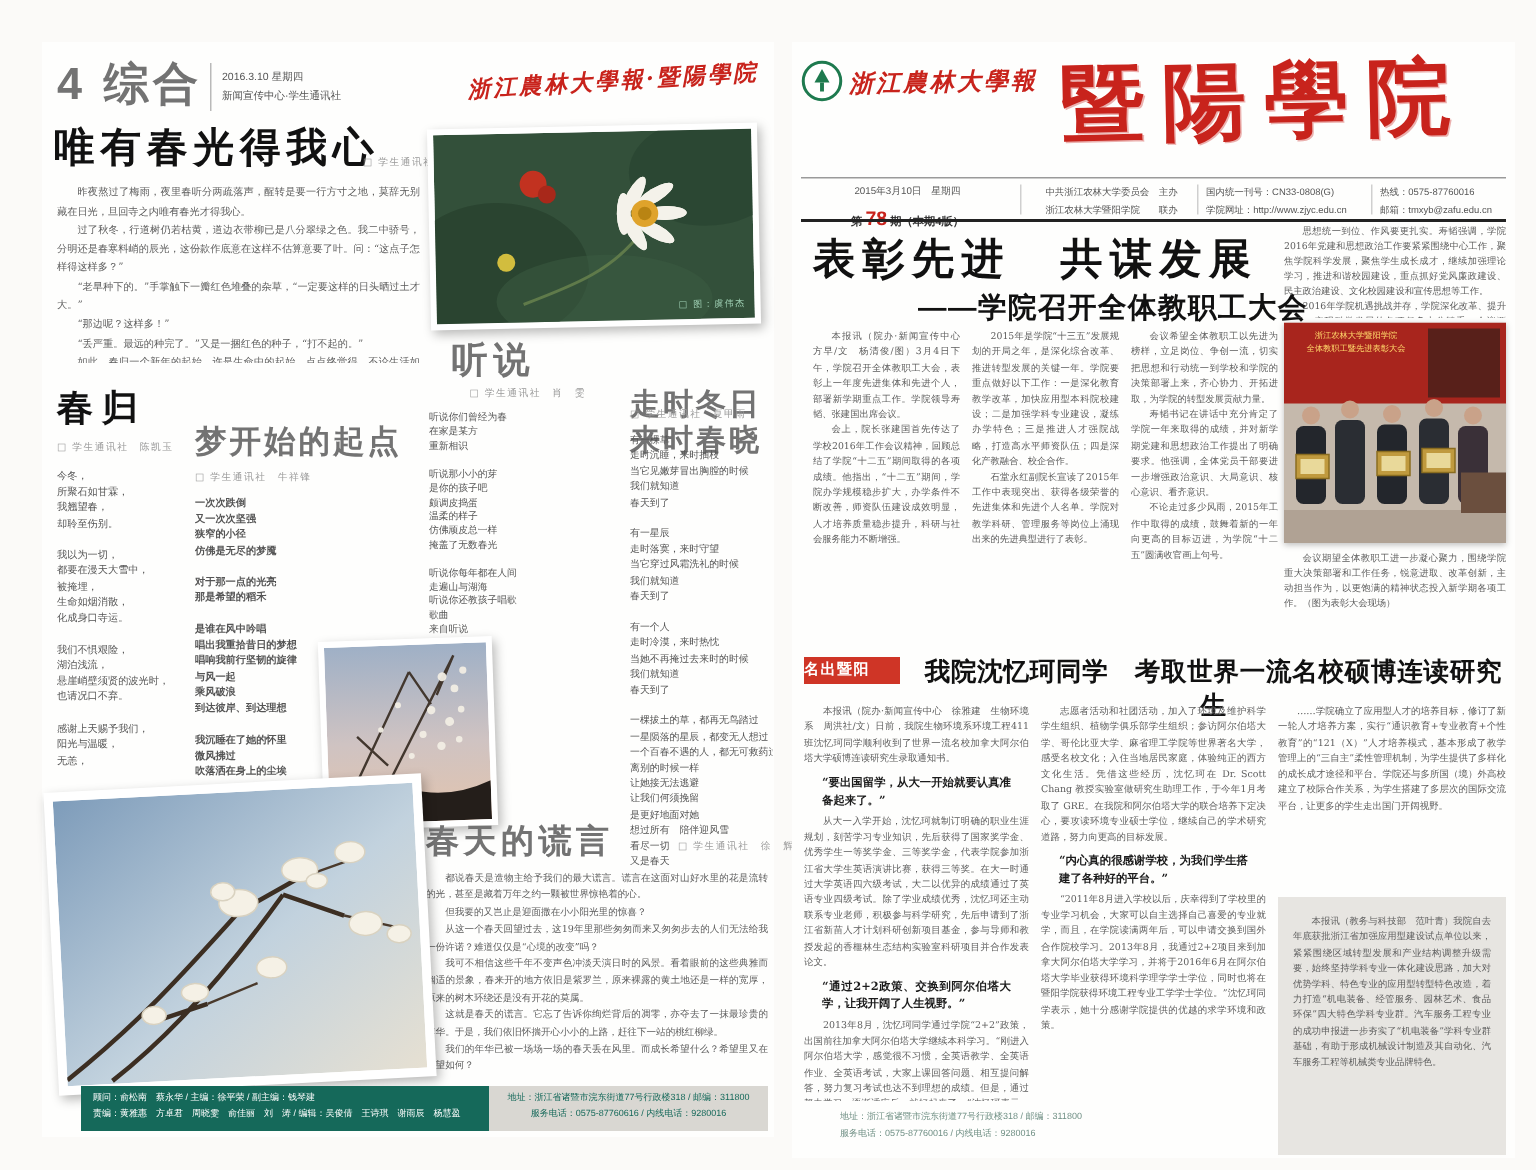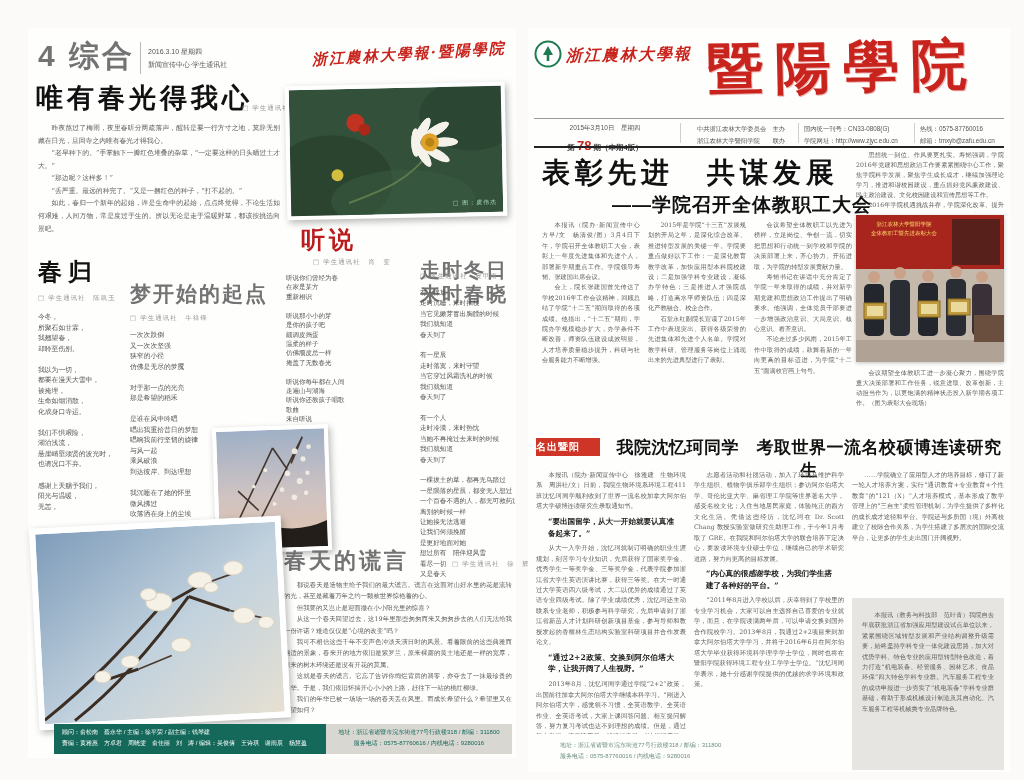--- a/index.html
+++ b/index.html
@@ -33,20 +33,21 @@
     <div class="abs hei" style="left:120px;top:17px;font-size:7px;color:#555;line-height:1.9;">
       <div>2016.3.10 星期四</div>
       <div>新闻宣传中心·学生通讯社</div>
     </div>
     <div class="abs red" style="left:246px;top:18px;width:232px;text-align:right;font-size:15px;font-weight:bold;font-style:italic;letter-spacing:2px;transform:rotate(-3.5deg);">浙江農林大學報·暨陽學院</div>
 
     <div class="abs" style="left:8px;top:52px;font-size:27px;font-weight:bold;letter-spacing:4px;color:#111;">唯有春光得我心</div>
     <div class="abs byline" style="left:214px;top:76px;">□ 学生通讯社　周圭彦</div>
     <div class="abs paras" style="left:10px;top:94px;width:242px;height:120px;overflow:hidden;font-size:6.8px;line-height:1.85;color:#5d5d5d;">
         <div class="li-item">昨夜熬过了梅雨，夜里春听分两疏落声，醒转是要一行方寸之地，莫辞无别藏在日光，旦回寺之内唯有春光才得我心。</div>
+        <div class="li-item">过了秋冬，行道树仍若枯黄，道边衣带柳已是八分翠绿之色。我二中骄号，分明还是春寒料峭的辰光，这份款作底意在这样不估算意要了叶。问：“这点子怎样得这样多？”</div>
         <div class="li-item">“老早种下的。”手掌触下一瓣红色堆叠的杂草，“一定要这样的日头晒过土才大。”</div>
         <div class="li-item">“那边呢？这样多！”</div>
         <div class="li-item">“丢严重。最远的种完了。”又是一捆红色的种子，“打不起的。”</div>
         <div class="li-item">如此，春归一个新年的起始，许是生命中的起始，点点终觉得，不论生活如何艰难，人间万物，常是度过于生的。所以无论是走于温暖野草，都该按挑选向景吧。</div>
       </div>
 
     <div class="photo" style="left:258px;top:56px;padding:4px;transform:rotate(-1.2deg);">
       <svg width="212" height="126" viewBox="0 0 212 126">
         <rect width="212" height="126" fill="#33503a"></rect>
         <ellipse cx="40" cy="92" rx="62" ry="46" fill="#263f2c" opacity="0.7"></ellipse>
@@ -97,21 +98,21 @@
         <div class="li-item">悬崖峭壁须贤的波光时，</div>
         <div class="li-item">也请况口不弃。</div>
         <div class="li-item">&nbsp;</div>
         <div class="li-item">感谢上天赐予我们，</div>
         <div class="li-item">阳光与温暖，</div>
         <div class="li-item">无恙，</div>
       </div>
 
     <div class="abs hei green" style="left:102px;top:252px;font-size:21px;font-weight:bold;letter-spacing:2px;">梦开始的起点</div>
     <div class="abs byline" style="left:102px;top:286px;">□ 学生通讯社　牛祥锋</div>
-    <div class="abs poem" style="left:102px;top:302px;width:100px;height:190px;overflow:hidden;font-size:6.8px;line-height:1.55;color:#555;">
+    <div class="abs poem" style="left:102px;top:302px;width:100px;height:190px;overflow:hidden;font-size:6.8px;line-height:1.55;color:#555;font-weight:bold;">
         <div class="li-item">一次次跌倒</div>
         <div class="li-item">又一次次坚强</div>
         <div class="li-item">狭窄的小径</div>
         <div class="li-item">仿佛是无尽的梦魇</div>
         <div class="li-item">&nbsp;</div>
         <div class="li-item">对于那一点的光亮</div>
         <div class="li-item">那是希望的稻禾</div>
         <div class="li-item">&nbsp;</div>
         <div class="li-item">是谁在风中吟唱</div>
         <div class="li-item">唱出我重拾昔日的梦想</div>
@@ -119,21 +120,21 @@
         <div class="li-item">与风一起</div>
         <div class="li-item">乘风破浪</div>
         <div class="li-item">到达彼岸、到达理想</div>
         <div class="li-item">&nbsp;</div>
         <div class="li-item">我沉睡在了她的怀里</div>
         <div class="li-item">微风拂过</div>
         <div class="li-item">吹落洒在身上的尘埃</div>
         <div class="li-item">这时</div>
       </div>
 
-    <div class="abs" style="left:258px;top:196px;font-size:24px;font-weight:bold;letter-spacing:4px;color:#b91c1c;padding-left:15px;">听说</div>
+    <div class="abs" style="left:258px;top:196px;font-size:24px;font-weight:bold;letter-spacing:4px;color:#737373;padding-left:15px;">听说</div>
     <div class="abs byline" style="left:258px;top:230px;margin-left:27px;">□ 学生通讯社　肖　雯</div>
     <div class="abs poem" style="left:258px;top:246px;width:92px;height:150px;overflow:hidden;font-size:6.5px;line-height:1.45;color:#555;">
         <div class="li-item">听说你们曾经为春</div>
         <div class="li-item">在家是某方</div>
         <div class="li-item">重新相识</div>
         <div class="li-item">&nbsp;</div>
         <div class="li-item">听说那小小的芽</div>
         <div class="li-item">是你的孩子吧</div>
         <div class="li-item">颇调皮捣蛋</div>
         <div class="li-item">温柔的样子</div>

